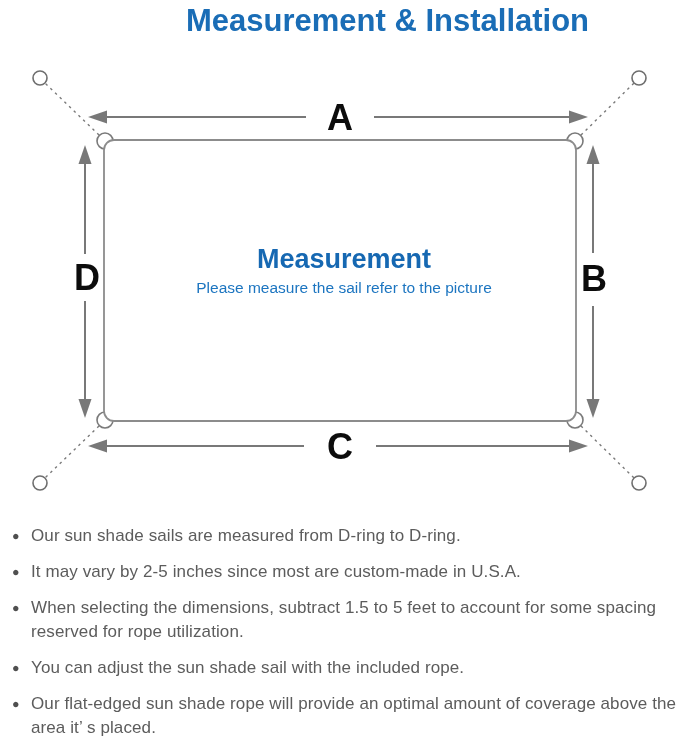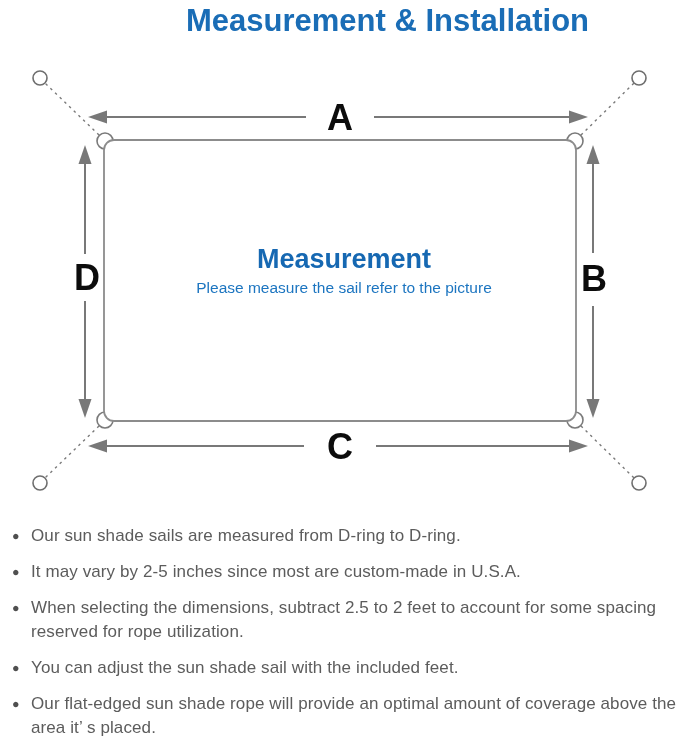--- a/index.html
+++ b/index.html
@@ -128,25 +128,25 @@
     <div class="bullet">
       <span class="dot">●</span>
       <span class="btext">Our sun shade sails are measured from D-ring to D-ring.</span>
     </div>
     <div class="bullet">
       <span class="dot">●</span>
       <span class="btext">It may vary by 2-5 inches since most are custom-made in U.S.A.</span>
     </div>
     <div class="bullet">
       <span class="dot">●</span>
-      <span class="btext">When selecting the dimensions, subtract 2.5 to 2 feet to account for some spacing reserved for rope utilization.</span>
+      <span class="btext">When selecting the dimensions, subtract 1.5 to 5 feet to account for some spacing reserved for rope utilization.</span>
     </div>
     <div class="bullet">
       <span class="dot">●</span>
-      <span class="btext">You can adjust the sun shade sail with the included feet.</span>
+      <span class="btext">You can adjust the sun shade sail with the included rope.</span>
     </div>
     <div class="bullet">
       <span class="dot">●</span>
       <span class="btext">Our flat-edged sun shade rope will provide an optimal amount of coverage above the area it’ s placed.</span>
     </div>
   </div>
 
 </div>
 
 </body></html>

